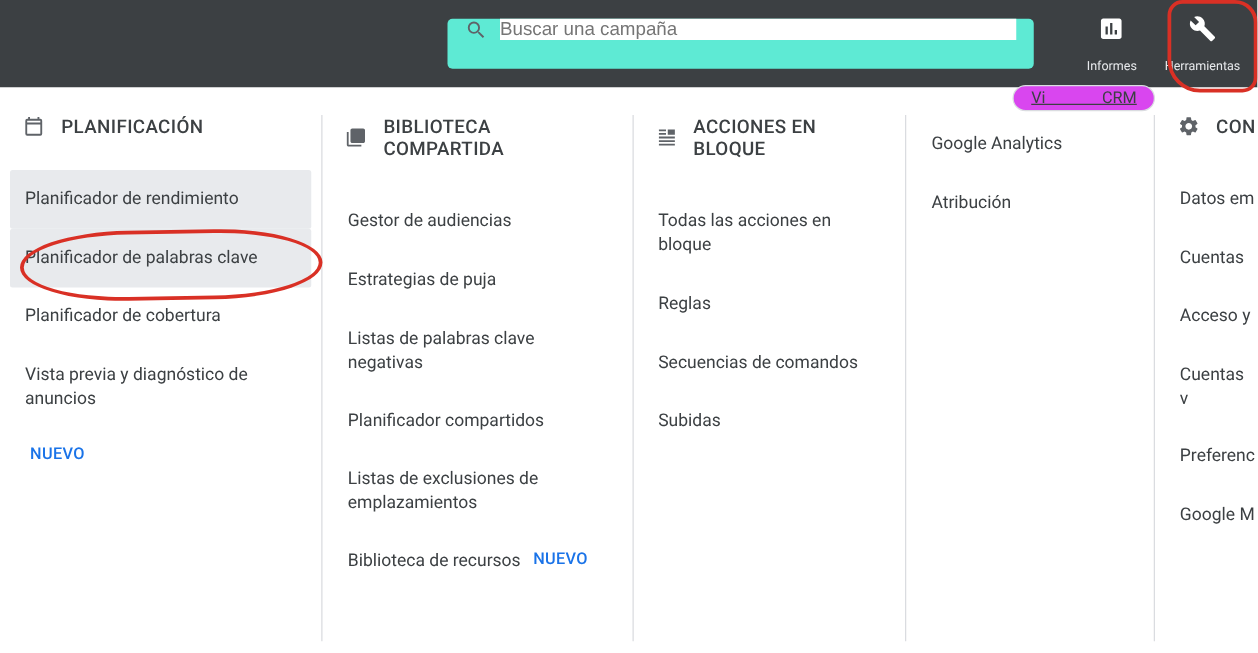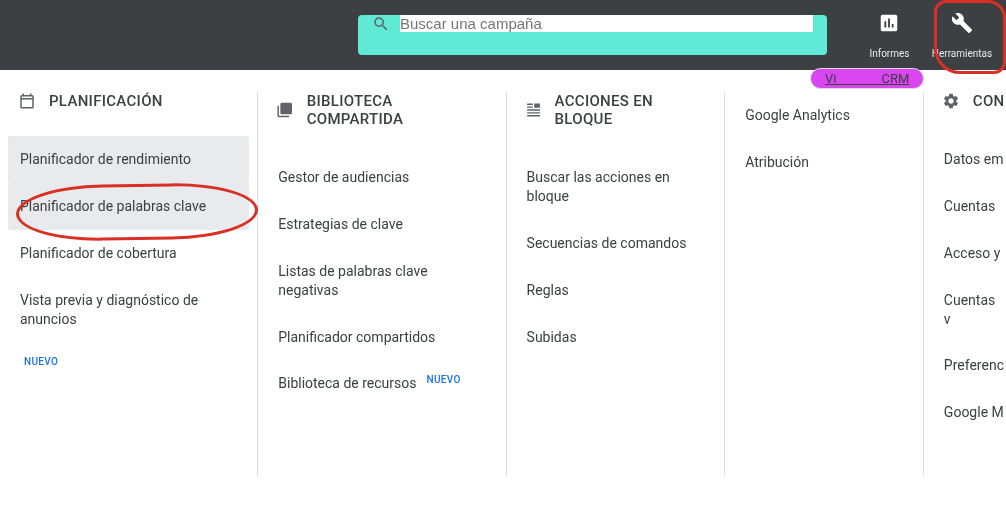--- a/index.html
+++ b/index.html
@@ -85,21 +85,21 @@
       cursor: pointer;
       line-height: 1.35;
       border-radius: 2px;
       display: flex;
       align-items: flex-start;
       gap: 6px;
     }
     .menu-item.highlighted { background: #e8eaed; }
     .badge-new {
       display: inline-block;
-      font-size: 10px;
+      font-size: 13px;
       color: #1a73e8;
       font-weight: 500;
       letter-spacing: 0.3px;
       margin-left: 4px;
       position: relative;
       top: -1px;
     }
     .annot {
       position: absolute;
       border: 3px solid #d93025;
@@ -187,49 +187,52 @@
     <div class="col-header">
       <svg width="18" height="18" viewBox="0 0 24 24">
           <path d="M4 6H2v14c0 1.1.9 2 2 2h14v-2H4V6zm16-4H8c-1.1 0-2 .9-2 2v12c0 1.1.9 2 2 2h12c1.1 0 2-.9 2-2V4c0-1.1-.9-2-2-2z"></path>
         </svg>
       <span>BIBLIOTECA COMPARTIDA</span>
     </div>
     <div class="menu-item">
         <span>Gestor de audiencias</span>
       </div>
     <div class="menu-item">
-        <span>Estrategias de clave</span>
+        <span>Estrategias de puja</span>
       </div>
     <div class="menu-item">
         <span>Listas de palabras clave negativas</span>
       </div>
     <div class="menu-item">
         <span>Planificador compartidos</span>
+      </div>
+    <div class="menu-item">
+        <span>Listas de exclusiones de emplazamientos</span>
       </div>
     <div class="menu-item">
         <span>Biblioteca de recursos</span>
         <span class="badge-new">NUEVO</span>
       </div>
   </div>
 
   <div class="menu-col">
     <div class="col-header">
       <svg width="18" height="18" viewBox="0 0 24 24">
           <path d="M3 3h8v2H3zm0 4h8v2H3zm0 4h18v2H3zm0 4h18v2H3zm0 4h18v2H3zM13 3h8v6h-8z"></path>
         </svg>
       <span>ACCIONES EN BLOQUE</span>
     </div>
     <div class="menu-item">
-        <span>Buscar las acciones en bloque</span>
+        <span>Todas las acciones en bloque</span>
+      </div>
+    <div class="menu-item">
+        <span>Reglas</span>
       </div>
     <div class="menu-item">
         <span>Secuencias de comandos</span>
-      </div>
-    <div class="menu-item">
-        <span>Reglas</span>
       </div>
     <div class="menu-item">
         <span>Subidas</span>
       </div>
   </div>
 
   <div class="menu-col">
     <div class="menu-item">
         <span>Google Analytics</span>
       </div>

